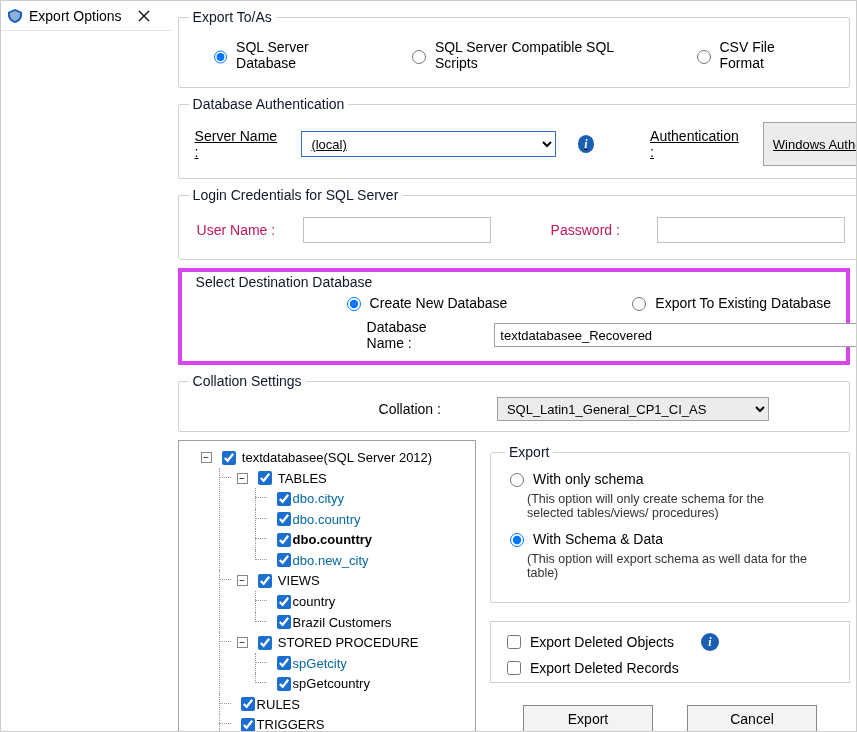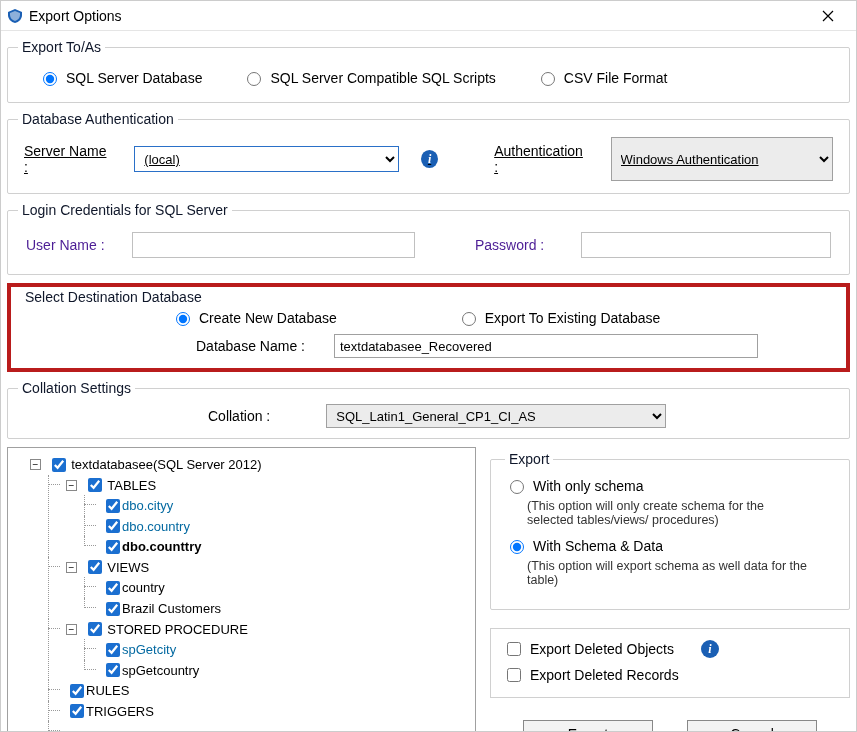--- a/index.html
+++ b/index.html
@@ -9,21 +9,20 @@
     font-size: 13px;
     color: #000;
     background: #fff;
   }
   .window {
     width: 857px;
     height: 732px;
     background: #fff;
     border: 1px solid #ccc;
     display: flex;
-    flex-direction: column;
   }
   .titlebar {
     height: 30px;
     display: flex;
     align-items: center;
     padding: 0 6px;
     background: #fff;
     border-bottom: 1px solid #e5e5e5;
   }
   .titlebar .icon-app {
@@ -62,29 +61,29 @@
   .field-label { font-size: 14px; margin-right: 6px; }
   select, input[type=text], input[type=password] {
     font-family: inherit; font-size: 13px;
     padding: 3px 5px;
     border: 1px solid #a0a0a0;
     background: #fff;
     height: 24px;
   }
   select { background: #ececec; }
   .login-row { display:flex; align-items:center; gap:10px; padding: 6px 8px; }
-  .login-row .field-label { color: #4c1d95; min-width: 90px; }
+  .login-row .field-label { color: #be185d; min-width: 90px; }
   .login-row input { flex:1; border:1px solid #c0c0c0; height:26px; }
   .highlight-box {
-    border: 4px solid #b91c1c;
+    border: 4px solid #d946ef;
     padding: 2px;
     margin: 4px 0 8px 0;
   }
   .highlight-box fieldset { border: none; margin:0; padding: 4px 8px 8px 8px;}
-  .collation-select { width: 340px; }
+  .collation-select { width: 272px; }
   .bottom-area {
     display: flex;
     gap: 14px;
     margin-top: 6px;
   }
   .tree-box {
     flex: 1;
     border: 1px solid #a0a0a0;
     height: 310px;
     overflow: auto;
@@ -94,21 +93,21 @@
   .right-col {
     width: 360px;
     display: flex;
     flex-direction: column;
     gap: 10px;
   }
   .export-fs { padding: 10px 14px 12px 14px; }
   .export-fs .desc { font-size: 12.5px; color: #333; margin: 2px 0 10px 22px; max-width: 280px; }
   .option-box {
     border: 1px solid #d0d0d0;
-    padding: 10px 12px 12px 12px;
+    padding: 10px 12px 4px 12px;
   }
   .btn-row { display:flex; gap: 34px; justify-content:center; margin-top: 12px; }
   .btn {
     width: 130px; height: 28px;
     border: 1px solid #888;
     background: #f3f3f3;
     font-size: 14px;
     display:flex; align-items:center; justify-content:center;
     cursor: default;
   }
@@ -255,20 +254,21 @@
             <span class="node-label">textdatabasee(SQL Server 2012)</span>
             <ul>
               <li>
                 <span class="toggle">−</span>
                 <input type="checkbox" class="node-chk" checked="" style="">
                 <span class="node-label">TABLES</span>
                 <ul>
                   <li><input type="checkbox" class="node-chk" checked="" style=""><span class="node-label node-red">dbo.cityy</span></li>
                   <li><input type="checkbox" class="node-chk" checked="" style=""><span class="node-label node-red">dbo.country</span></li>
                   <li><input type="checkbox" class="node-chk" checked="" style=""><span class="node-label node-bold">dbo.counttry</span></li>
+                  <li><input type="checkbox" class="node-chk" checked="" style=""><span class="node-label node-red">dbo.new_city</span></li>
                 </ul>
               </li>
               <li>
                 <span class="toggle">−</span>
                 <input type="checkbox" class="node-chk" checked="" style="">
                 <span class="node-label">VIEWS</span>
                 <ul>
                   <li><input type="checkbox" class="node-chk" checked="" style=""><span class="node-label">country</span></li>
                   <li><input type="checkbox" class="node-chk" checked="" style=""><span class="node-label">Brazil Customers</span></li>
                 </ul>

